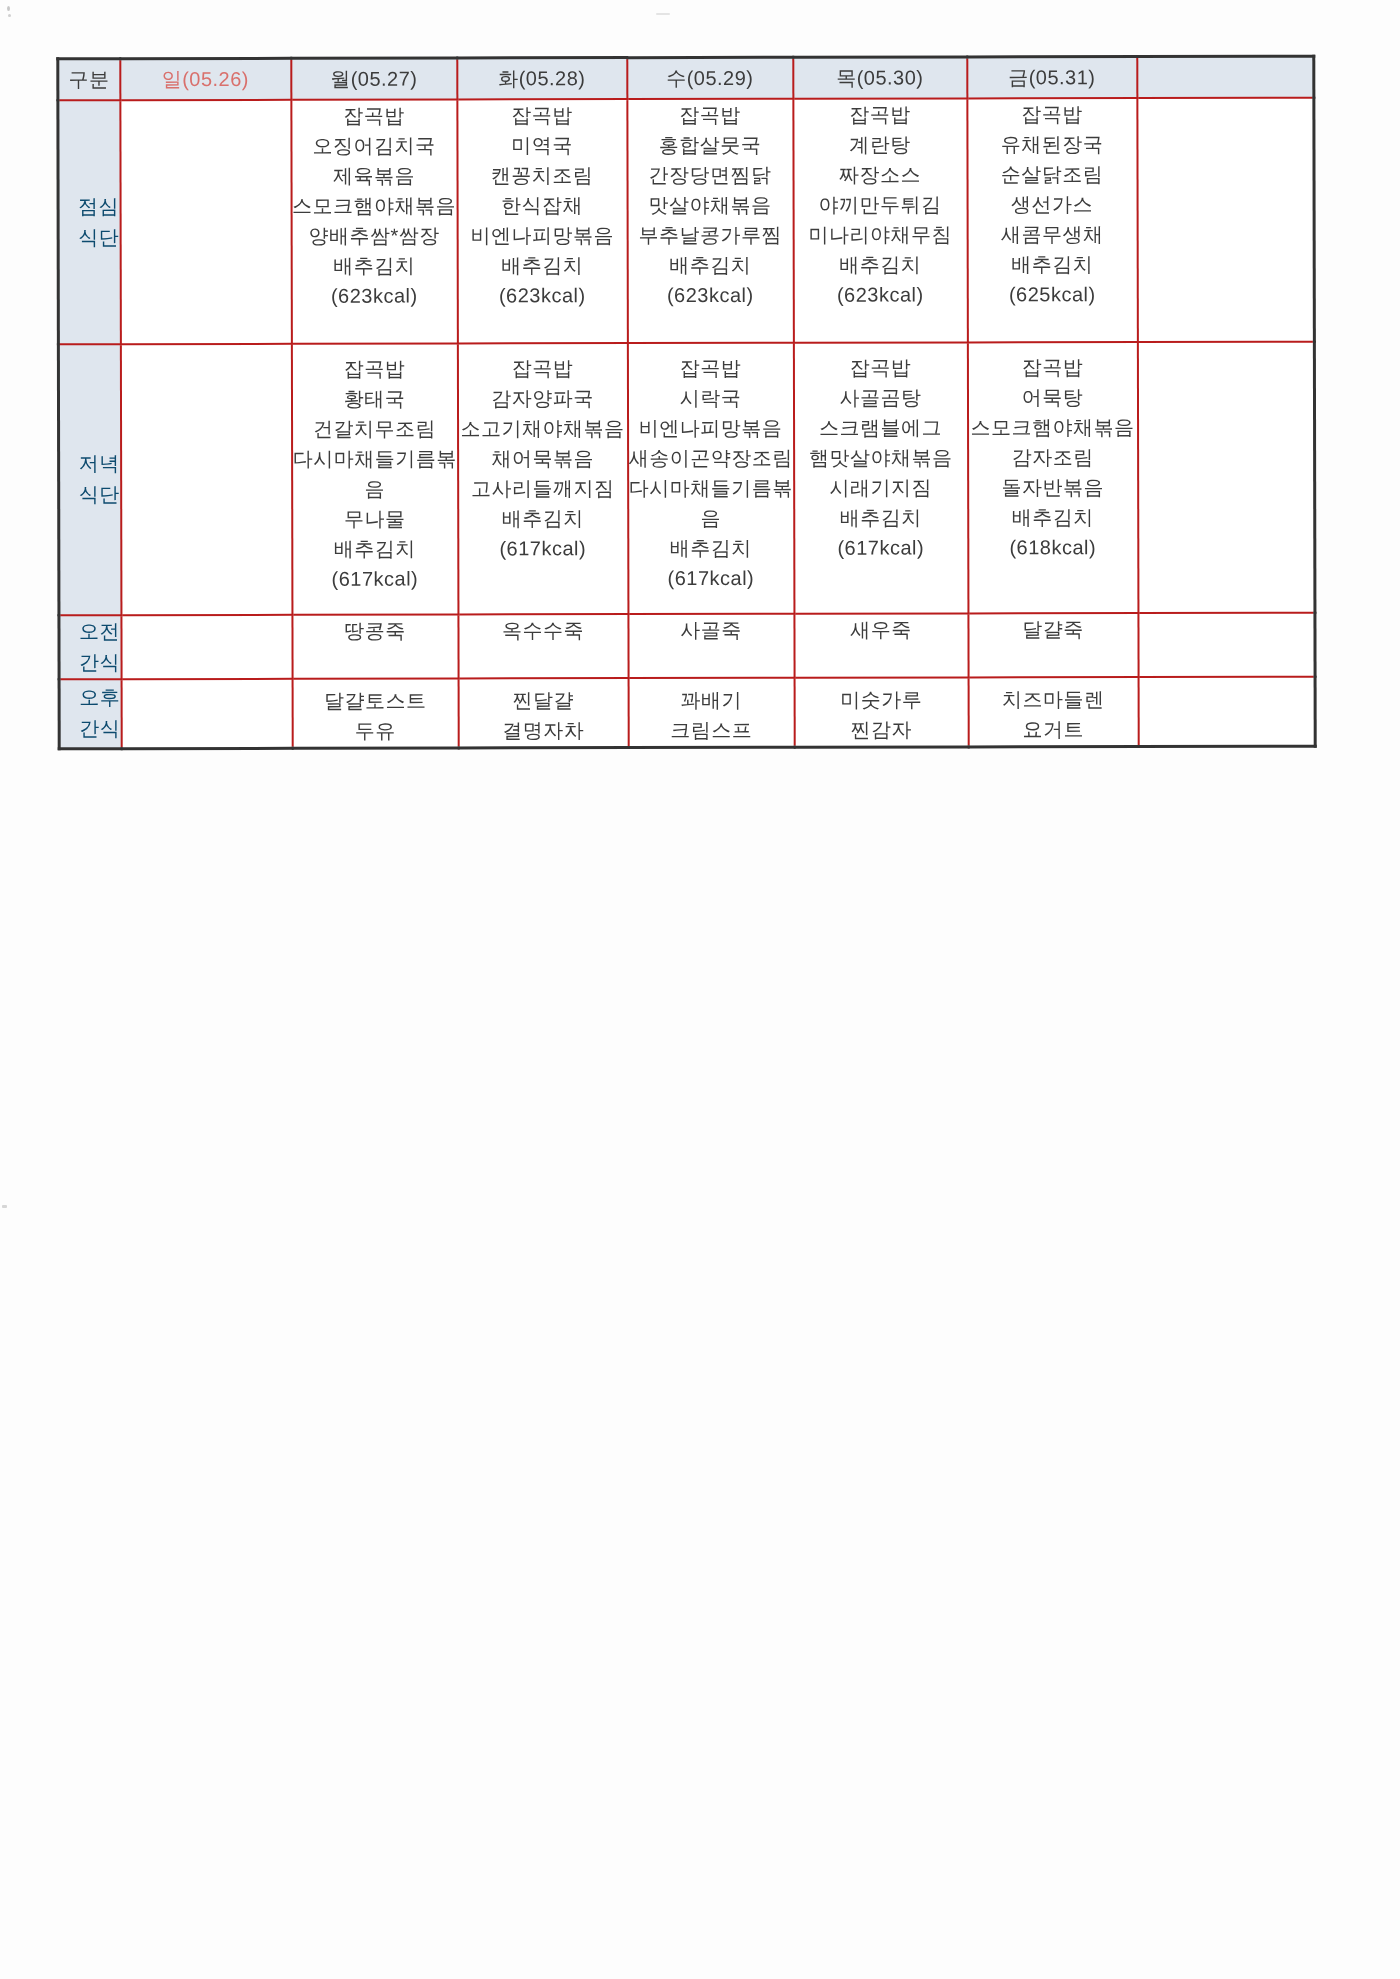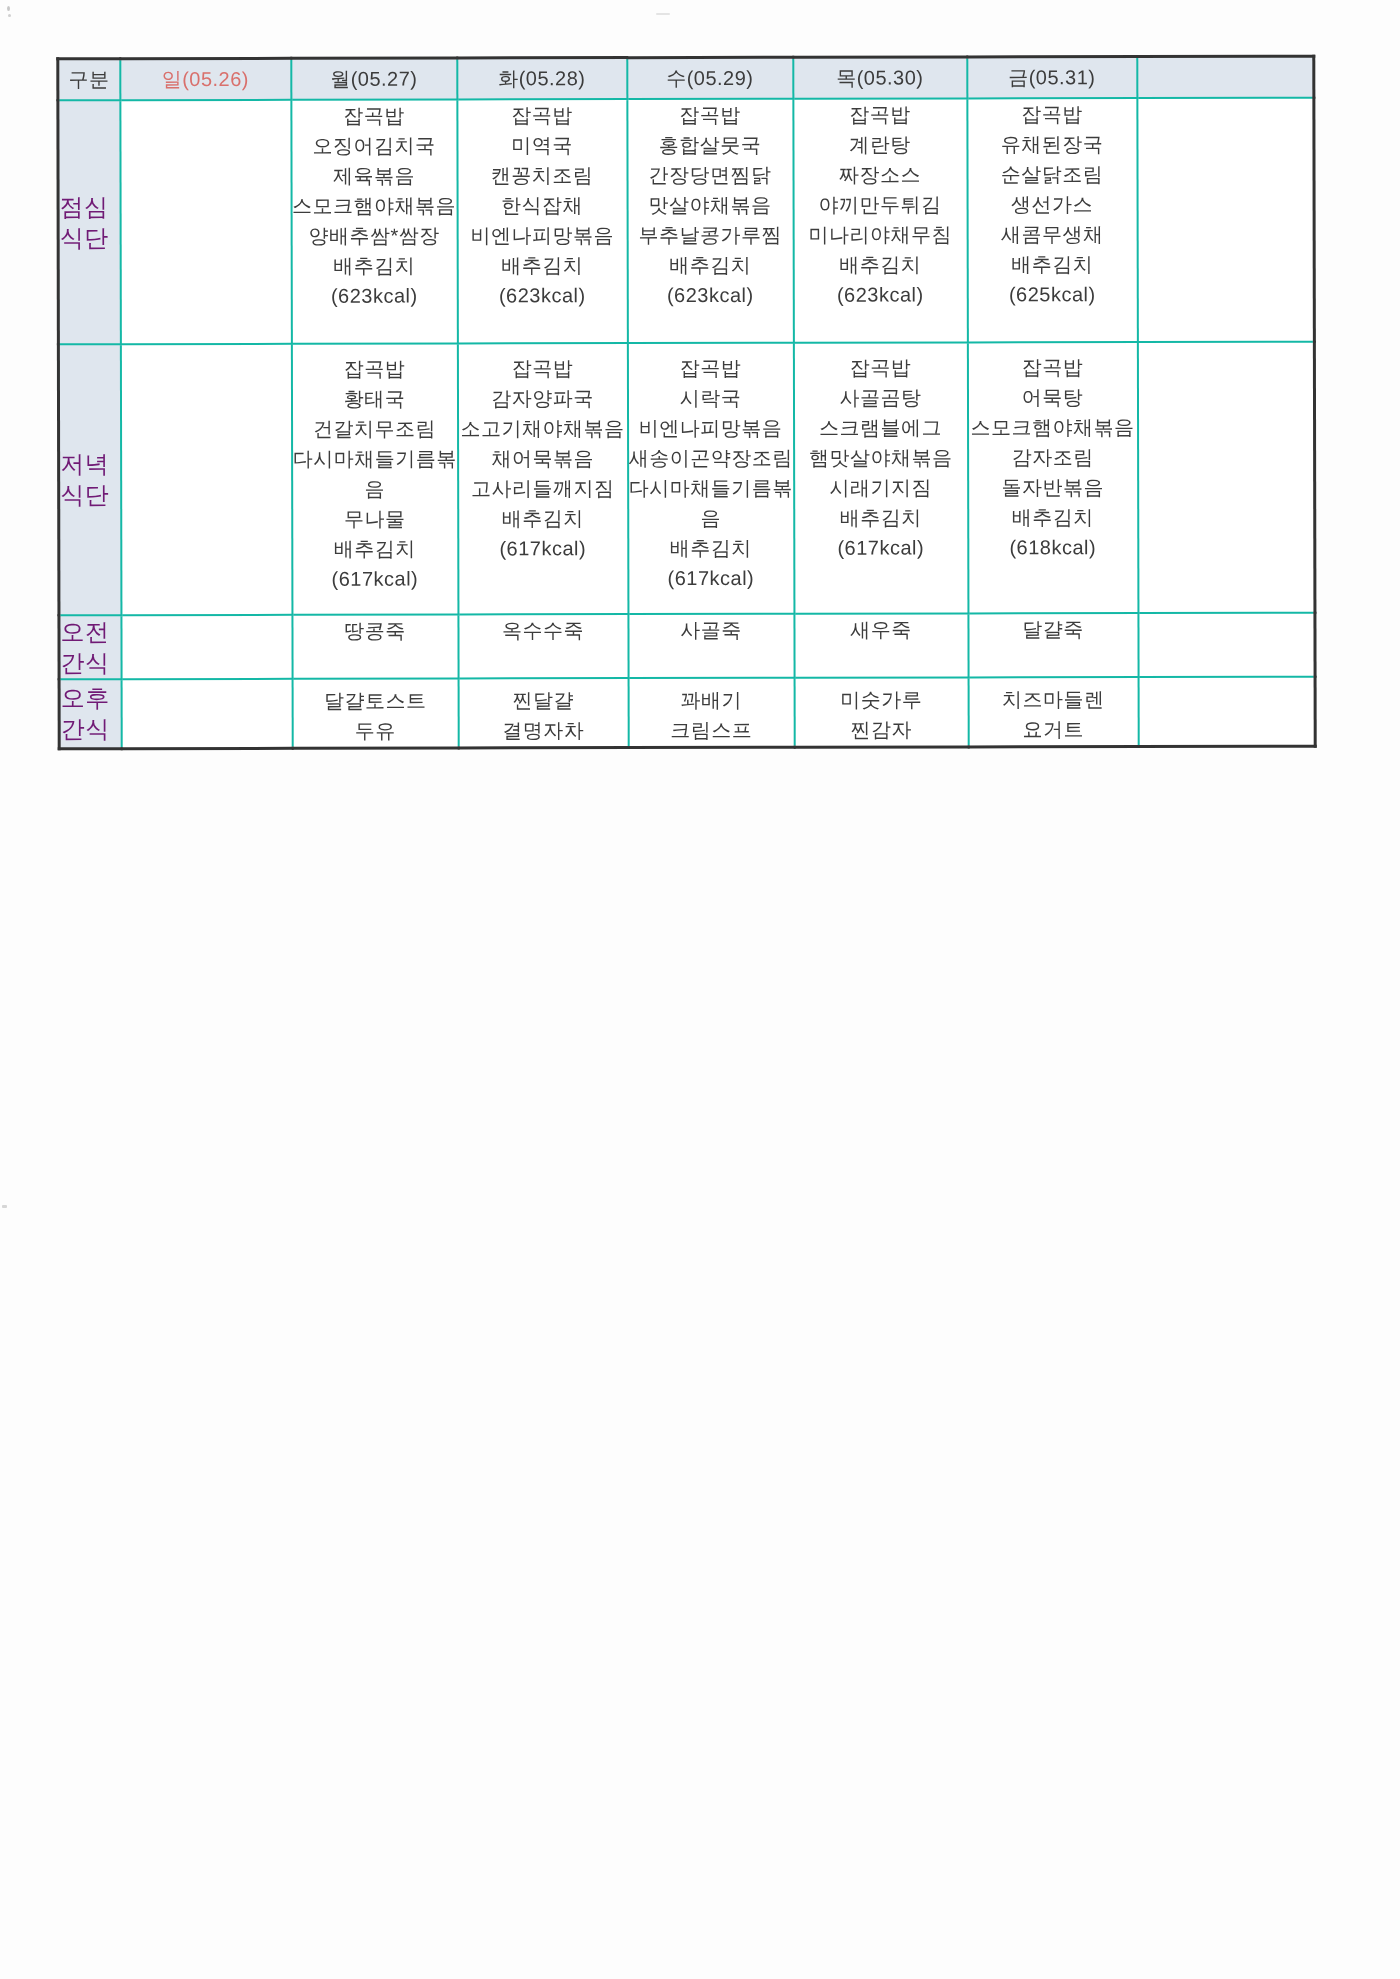--- a/index.html
+++ b/index.html
@@ -15,42 +15,42 @@
     position:absolute;left:57px;top:56px;
     transform:rotate(-0.12deg);
   }
   table.meal{
     border-collapse:collapse;
     table-layout:fixed;
     width:1256px;
     background:#fff;
   }
   table.meal td, table.meal th{
-    border:2px solid #14b8a6;
+    border:2px solid #b91c1c;
     padding:0;
     font-weight:normal;
   }
   table.meal{border:3px solid #333;}
   
   tr.head-row{height:41px;}
   tr.head-row th{
     background:#dfe6ee;
     font-size:20px;
     color:#3c3c3c;
     letter-spacing:0.5px;
     text-align:center;
     vertical-align:middle;
   }
   tr.head-row th.sun{color:#d9706c;}
   
   th.row-label{
     background:#dfe6ee;
-    font-size:24px;
-    color:#701a75;
-    text-align:left;
+    font-size:20px;
+    color:#0c4a6e;
+    text-align:right;
     vertical-align:middle;
     line-height:31px;
     letter-spacing:0.5px;
     white-space:pre-line;
   }
   
   td.menu{
     vertical-align:top;
     text-align:center;
     font-size:20px;

